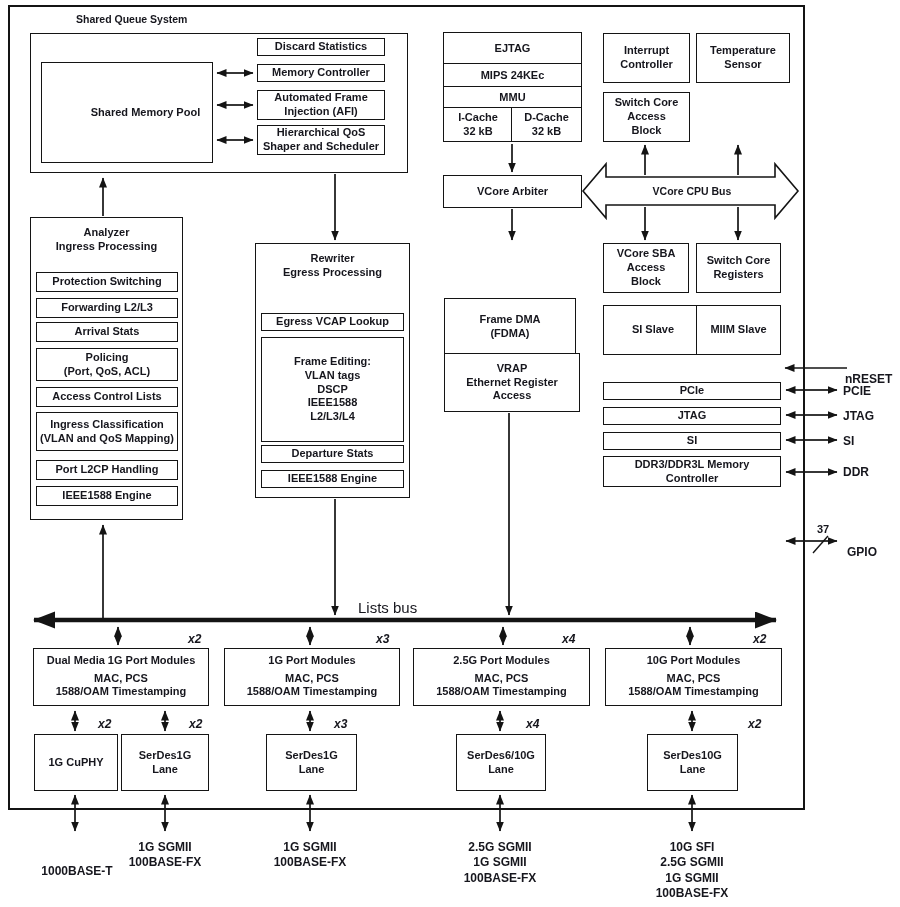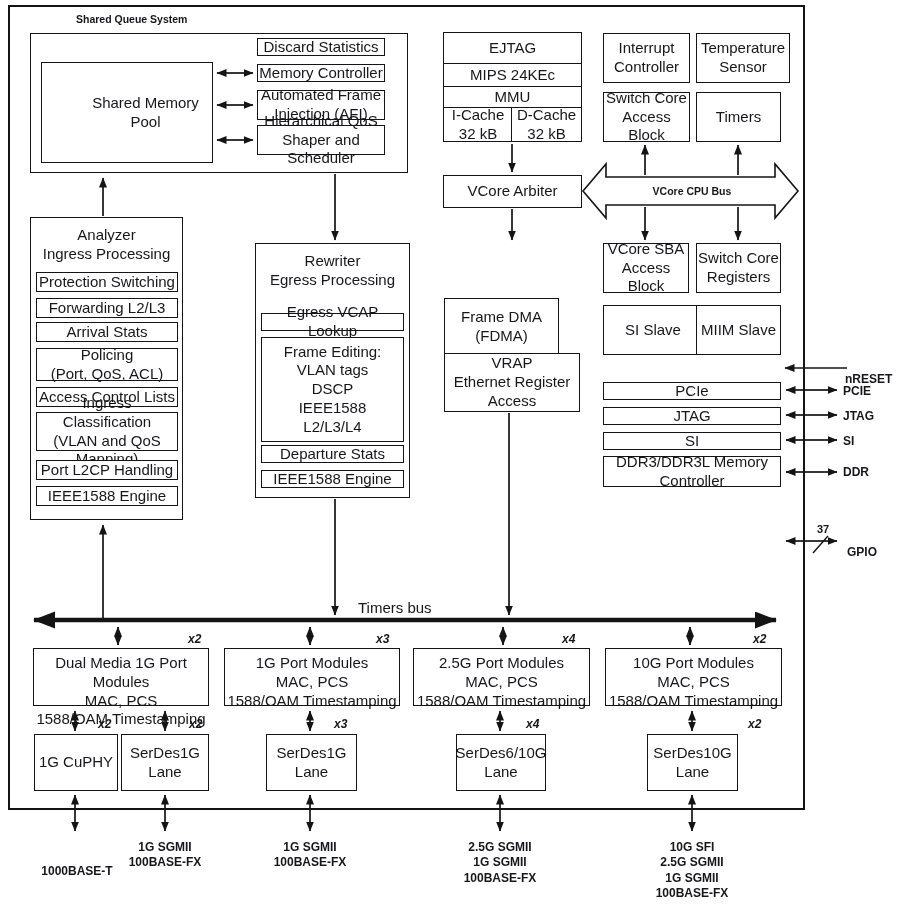--- a/index.html
+++ b/index.html
@@ -1,20 +1,20 @@
 <!DOCTYPE html>
 <html><head>
 <meta charset="utf-8">
 <style>
   html,body{margin:0;padding:0;background:#fff;}
   .stage{position:relative;width:900px;height:907px;background:#fff;overflow:hidden;
          font-family:"Liberation Sans","DejaVu Sans",sans-serif;color:#16161d;}
   .box{position:absolute;box-sizing:border-box;border:1.6px solid #141414;background:#fff;
        display:flex;align-items:center;justify-content:center;text-align:center;
-       font-weight:normal;font-size:15px;line-height:1.25;white-space:pre-line;z-index:1;}
+       font-weight:bold;font-size:11px;line-height:1.25;white-space:pre-line;z-index:1;}
   .group{align-items:flex-start;padding-top:8px;}
   .chip{border-width:2.2px;z-index:0;}
   .pm{flex-direction:column;justify-content:space-between;padding:5px 2px 6px 2px;}
   .lbl{position:absolute;font-weight:bold;font-size:10.5px;white-space:pre-line;z-index:6;}
   .lbl.center{text-align:center;}
   .mult{font-style:italic;font-size:12px;}
   .pin{font-size:12px;}
   .ext{font-size:12px;line-height:1.28;width:120px;text-align:center;}
   .fbus{font-weight:normal;font-size:15px;}
   svg.wires{position:absolute;left:0;top:0;z-index:5;pointer-events:none;}
@@ -70,42 +70,41 @@
   <div class="box" style="left:443px;top:175px;width:139px;height:33px;">VCore Arbiter</div>
   <div class="lbl center" style="left:612px;top:185px;width:160px;">VCore CPU Bus</div>
 
   <div class="box" style="left:603px;top:33px;width:87px;height:50px;">Interrupt
 Controller</div>
   <div class="box" style="left:696px;top:33px;width:94px;height:50px;">Temperature
 Sensor</div>
   <div class="box" style="left:603px;top:92px;width:87px;height:50px;">Switch Core
 Access
 Block</div>
-  <div class="box" style="left:696px;top:92px;width:85px;height:50px;">Timers</div>
   <div class="box" style="left:603px;top:243px;width:86px;height:50px;">VCore SBA
 Access
 Block</div>
   <div class="box" style="left:696px;top:243px;width:85px;height:50px;">Switch Core
 Registers</div>
   <div class="box" style="left:603px;top:305px;width:100px;height:50px;">SI Slave</div>
   <div class="box" style="left:696px;top:305px;width:85px;height:50px;">MIIM Slave</div>
 
-  <div class="box" style="left:444px;top:298px;width:115px;height:57px;">Frame DMA
+  <div class="box" style="left:444px;top:298px;width:132px;height:57px;">Frame DMA
 (FDMA)</div>
   <div class="box" style="left:444px;top:353px;width:136px;height:59px;">VRAP
 Ethernet Register
 Access</div>
 
   <div class="box" style="left:603px;top:382px;width:178px;height:18px;">PCIe</div>
   <div class="box" style="left:603px;top:407px;width:178px;height:18px;">JTAG</div>
   <div class="box" style="left:603px;top:432px;width:178px;height:18px;">SI</div>
   <div class="box" style="left:603px;top:456px;width:178px;height:31px;">DDR3/DDR3L Memory
 Controller</div>
 
-  <div class="lbl fbus" style="left:358px;top:599px;">Timers bus</div>
+  <div class="lbl fbus" style="left:358px;top:599px;">Lists bus</div>
 
   <div class="box pm" style="left:33px;top:648px;width:176px;height:58px;">
     <div>Dual Media 1G Port Modules</div>
     <div>MAC, PCS
 1588/OAM Timestamping</div>
   </div>
   <div class="box pm" style="left:224px;top:648px;width:176px;height:58px;">
     <div>1G Port Modules</div>
     <div>MAC, PCS
 1588/OAM Timestamping</div>

